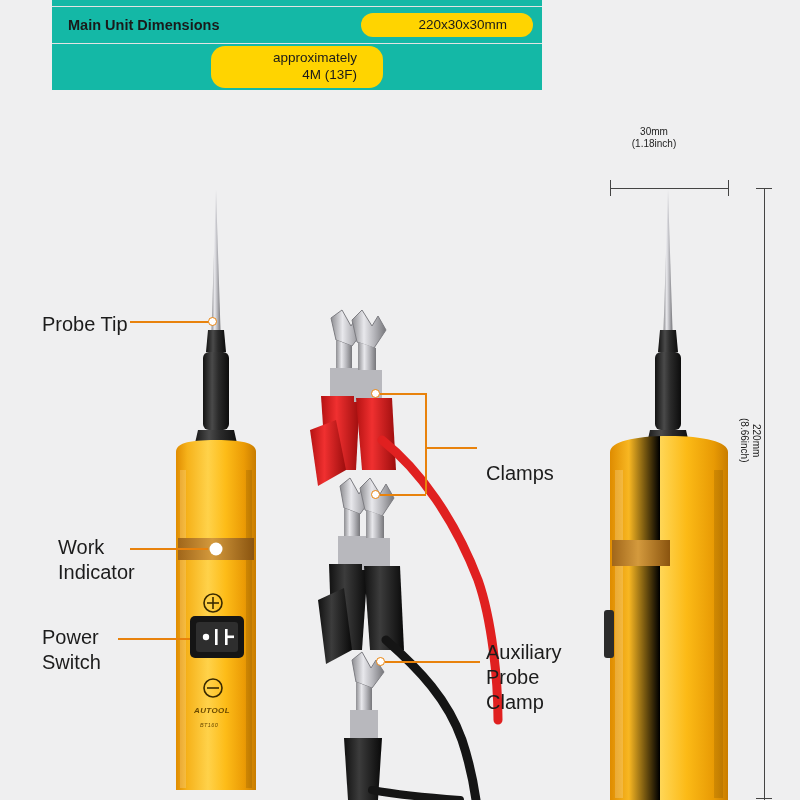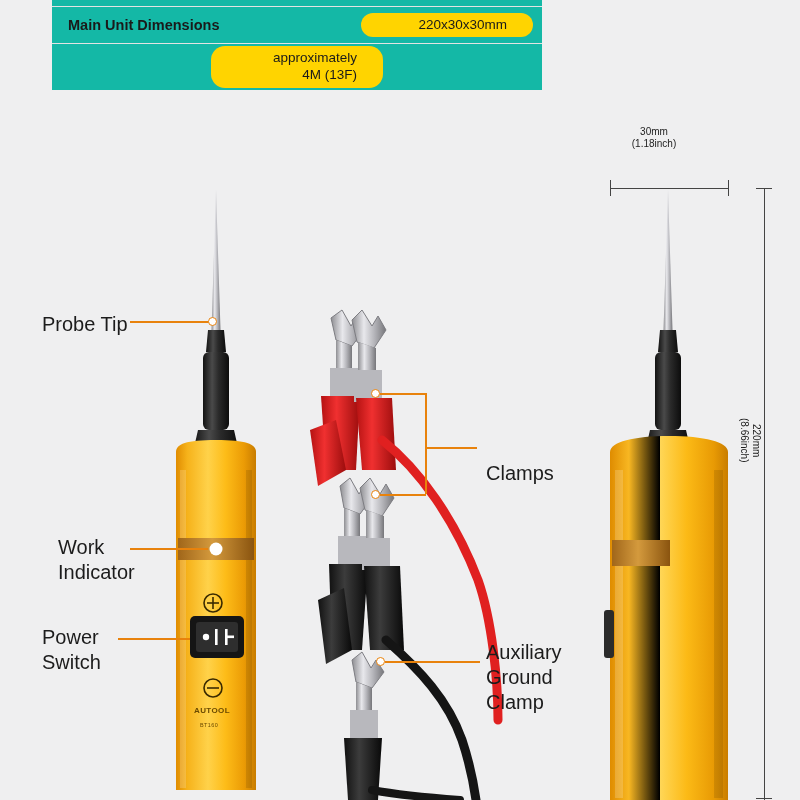--- a/index.html
+++ b/index.html
@@ -119,20 +119,21 @@
     width: 800px;
     height: 800px;
     pointer-events: none;
   }
   .brand {
     position: absolute;
     font-size: 8px;
     font-weight: bold;
     color: #6b4a00;
     letter-spacing: .4px;
+    font-style: italic;
   }
   .brand.small {
     font-size: 5.5px;
     font-weight: normal;
   }
 </style>
 </head>
 <body>
 
 <div id="spec-table">
@@ -304,21 +305,21 @@
 <div class="dot" style="left:371px; top:490px;"></div>
 <div class="leader" style="left:380px; top:393px; width:46px;"></div>
 <div class="leader" style="left:380px; top:494px; width:46px;"></div>
 <div class="leader v" style="left:425px; top:393px; height:101px;"></div>
 <div class="leader" style="left:425px; top:447px; width:52px;"></div>
 <div class="lbl" style="left:486px; top:438px;margin-top:23px;">Clamps</div>
 
 <div class="dot" style="left:376px; top:657px;"></div>
 <div class="leader" style="left:385px; top:661px; width:95px;"></div>
 <div class="lbl" style="left:486px; top:640px;">Auxiliary
-Ground
+Probe
 Clamp</div>
 
 <div class="dim-text" style="left:596px; top:126px; width:116px;">30mm
 (1.18inch)</div>
 <div class="dim-line dim-h" style="left:610px; top:188px; width:118px;"></div>
 <div class="dim-line dim-v" style="left:610px; top:180px; height:16px;"></div>
 <div class="dim-line dim-v" style="left:728px; top:180px; height:16px;"></div>
 
 <div class="dim-line dim-v" style="left:764px; top:188px; height:612px;"></div>
 <div class="dim-line dim-h" style="left:756px; top:188px; width:16px;"></div>

